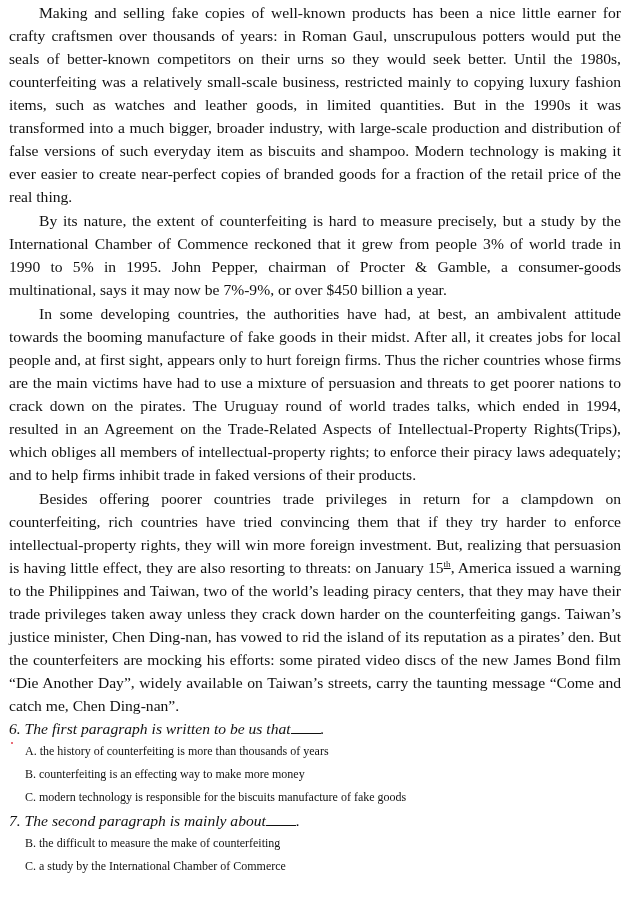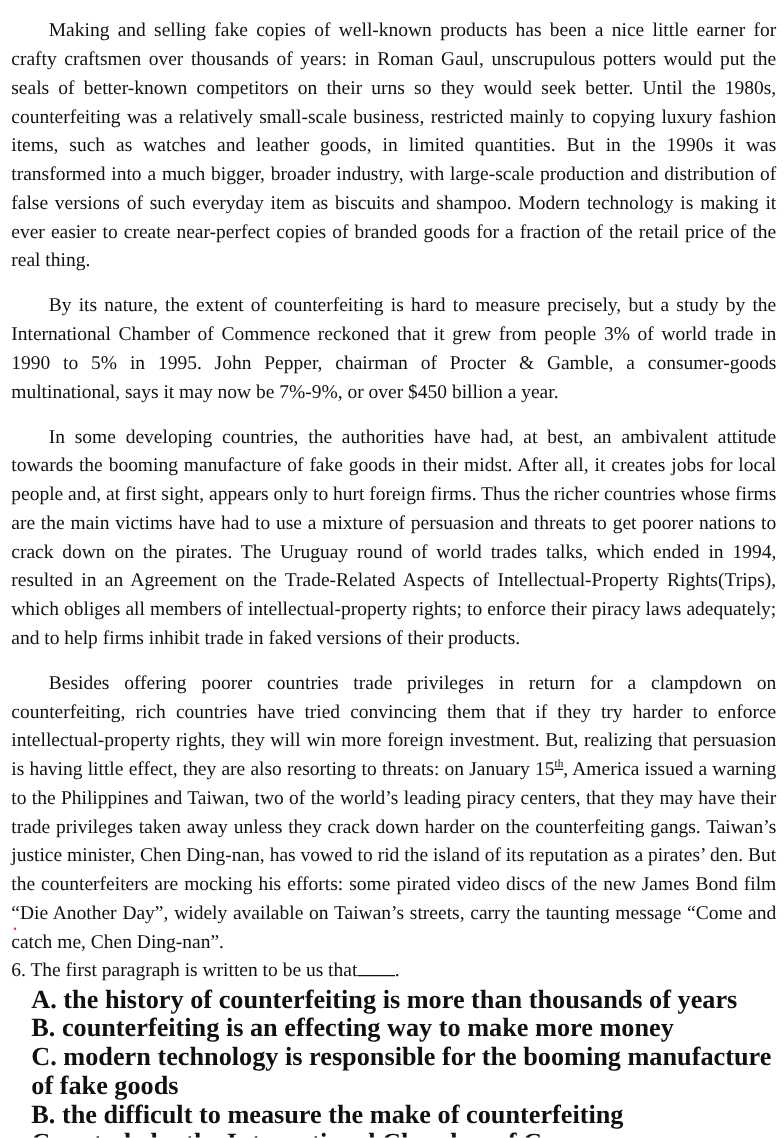--- a/index.html
+++ b/index.html
@@ -20,42 +20,42 @@
       left: 9px;
       top: 0px;
       width: 612px;
     }
     .para {
       font-size: 15.6px;
       line-height: 23px;
       text-align: justify;
       text-indent: 30px;
       margin: 0;
-      padding-top: 13px;
+      padding-top: 1px;
     }
     .para sup {
       font-size: 9px;
       line-height: 0;
       text-decoration: underline;
     }
     .question {
       margin: 0;
     }
     .q-stem {
       font-size: 15.6px;
       line-height: 23px;
       margin: 0;
       padding-left: 0;
+      font-style: italic;
     }
     .q-option {
-      font-size: 21px;
+      font-size: 12px;
       line-height: 23px;
       margin: 0;
       padding-left: 16px;
-      font-weight: bold;
     }
     .blank {
       display: inline-block;
       width: 30px;
       border-bottom: 1px solid #111;
       height: 14px;
       vertical-align: baseline;
     }
     .red-dot {
       position: absolute;
@@ -76,24 +76,25 @@
     <p class="para">Making and selling fake copies of well-known products has been a nice little earner for crafty craftsmen over thousands of years: in Roman Gaul, unscrupulous potters would put the seals of better-known competitors on their urns so they would seek better. Until the 1980s, counterfeiting was a relatively small-scale business, restricted mainly to copying luxury fashion items, such as watches and leather goods, in limited quantities. But in the 1990s it was transformed into a much bigger, broader industry, with large-scale production and distribution of false versions of such everyday item as biscuits and shampoo. Modern technology is making it ever easier to create near-perfect copies of branded goods for a fraction of the retail price of the real thing.</p>
     <p class="para">By its nature, the extent of counterfeiting is hard to measure precisely, but a study by the International Chamber of Commence reckoned that it grew from people 3% of world trade in 1990 to 5% in 1995. John Pepper, chairman of Procter &amp; Gamble, a consumer-goods multinational, says it may now be 7%-9%, or over $450 billion a year.</p>
     <p class="para">In some developing countries, the authorities have had, at best, an ambivalent attitude towards the booming manufacture of fake goods in their midst. After all, it creates jobs for local people and, at first sight, appears only to hurt foreign firms. Thus the richer countries whose firms are the main victims have had to use a mixture of persuasion and threats to get poorer nations to crack down on the pirates. The Uruguay round of world trades talks, which ended in 1994, resulted in an Agreement on the Trade-Related Aspects of Intellectual-Property Rights(Trips), which obliges all members of intellectual-property rights; to enforce their piracy laws adequately; and to help firms inhibit trade in faked versions of their products.</p>
     <p class="para"><span>Besides offering poorer countries trade privileges in return for a clampdown on counterfeiting, rich countries have tried convincing them that if they try harder to enforce intellectual-property rights, they will win more foreign investment. But, realizing that persuasion is having little effect, they are also resorting to threats: on January 15</span><sup>th</sup><span>, America issued a warning to the Philippines and Taiwan, two of the world’s leading piracy centers, that they may have their trade privileges taken away unless they crack down harder on the counterfeiting gangs. Taiwan’s justice minister, Chen Ding-nan, has vowed to rid the island of its reputation as a pirates’ den. But the counterfeiters are mocking his efforts: some pirated video discs of the new James Bond film “Die Another Day”, widely available on Taiwan’s streets, carry the taunting message “Come and catch me, Chen Ding-nan”.</span></p>
   </div>
 
   <div class="question">
     <p class="q-stem"><span>6.</span> <span>The first paragraph is written to be us that</span><span class="blank"></span><span>.</span></p>
     <p class="q-option">A. the history of counterfeiting is more than thousands of years</p>
     <p class="q-option">B. counterfeiting is an effecting way to make more money</p>
-    <p class="q-option">C. modern technology is responsible for the booming manufacture of fake goods</p>
+    <p class="q-option">C. modern technology is responsible for the biscuits manufacture of fake goods</p>
   </div>
 
   <div class="question">
+    <p class="q-stem"><span>7.</span> <span>The second paragraph is mainly about</span><span class="blank"></span><span>.</span></p>
     <p class="q-option">B. the difficult to measure the make of counterfeiting</p>
     <p class="q-option">C. a study by the International Chamber of Commerce</p>
 
   </div>
 
 </div>
 
 <div class="red-dot"></div>
 
 </body></html>

